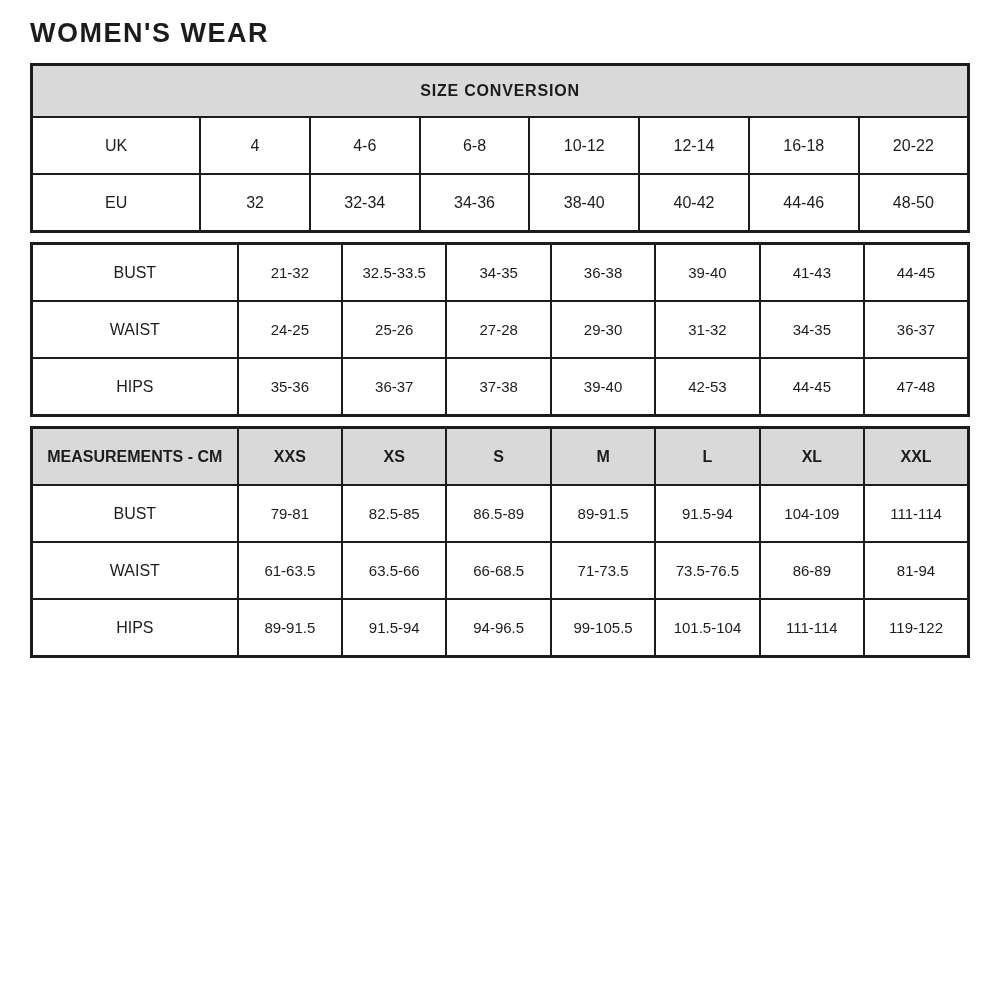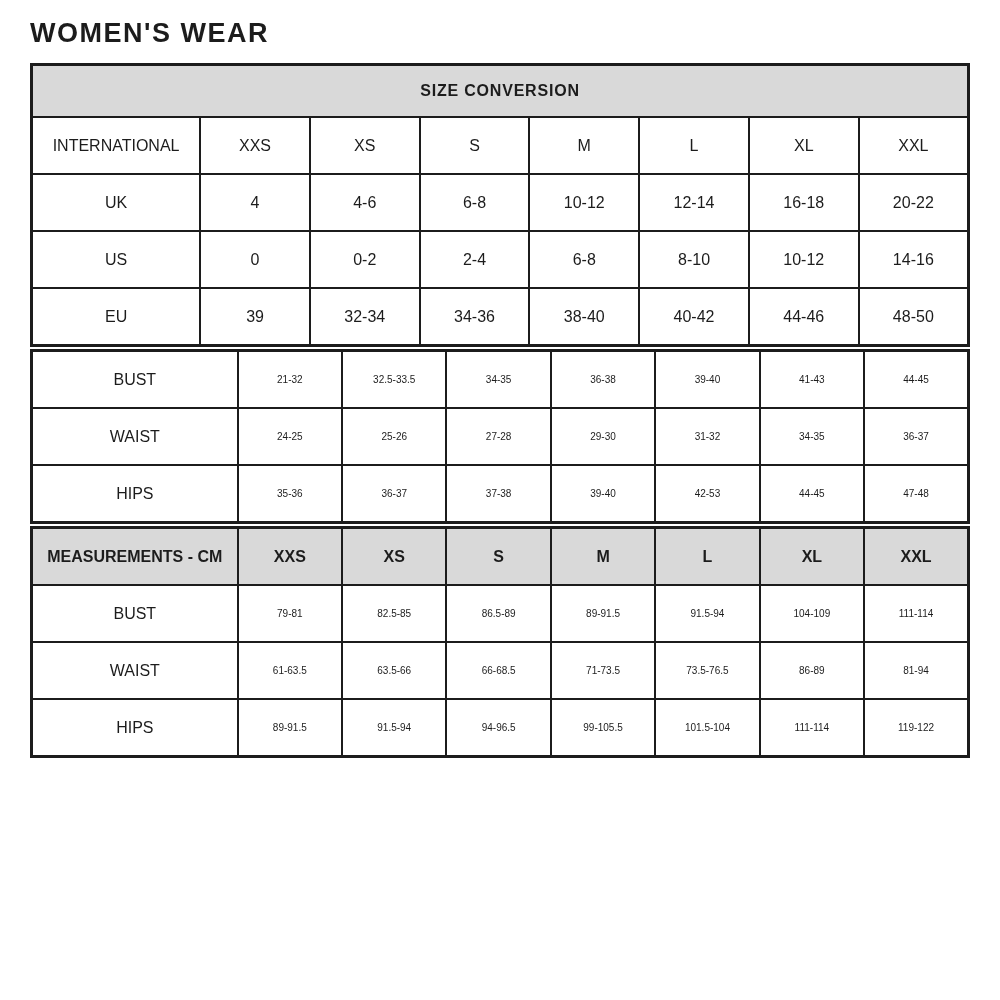--- a/index.html
+++ b/index.html
@@ -20,21 +20,21 @@
     font-size:27px;
     font-weight:700;
     letter-spacing:1.5px;
     margin:10px 0 14px 0;
   }
   table{
     width:100%;
     border-collapse:collapse;
     border:3px solid var(--border);
     table-layout:fixed;
-    margin-bottom:2px;
+    margin-bottom:9px;
   }
   td{
     border:2px solid var(--border);
     text-align:center;
     vertical-align:middle;
     height:55px;
     font-size:16px;
     padding:0 2px;
     overflow:hidden;
   }
@@ -48,21 +48,21 @@
   .t-conv tr.col-head-row td{
     background:#ffffff;
     font-weight:400;
     font-size:16px;
   }
   .t-meas tr.col-head-row td{
     background:var(--header-bg);
     font-weight:700;
     font-size:16px;
   }
-  .t-meas tr.data-row td{font-size:10px;}
+  .t-meas tr.data-row td{font-size:15px;}
   .t-meas tr.data-row td.row-label{font-size:16px;}
 </style>
 </head>
 <body>
 
 <div class="page">
 
   <div class="title">WOMEN'S WEAR</div>
 
   <table class="t-conv">
@@ -72,54 +72,34 @@
         <col>
         <col>
         <col>
         <col>
         <col>
         <col>
     </colgroup>
     <tbody>
         <tr class="banner-row">
           <td colspan="8">SIZE CONVERSION</td>
-        </tr>
-        <tr class="col-head-row">
-          <td>INTERNATIONAL</td>
-          <td>XXS</td>
-          <td>XS</td>
-          <td>S</td>
-          <td>M</td>
-          <td>L</td>
-          <td>XL</td>
-          <td>XXL</td>
         </tr>
         <tr class="data-row">
           <td class="row-label">UK</td>
           <td>4</td>
           <td>4-6</td>
           <td>6-8</td>
           <td>10-12</td>
           <td>12-14</td>
           <td>16-18</td>
           <td>20-22</td>
         </tr>
         <tr class="data-row">
-          <td class="row-label">US</td>
-          <td>0</td>
-          <td>0-2</td>
-          <td>2-4</td>
-          <td>6-8</td>
-          <td>8-10</td>
-          <td>10-12</td>
-          <td>14-16</td>
-        </tr>
-        <tr class="data-row">
           <td class="row-label">EU</td>
-          <td>39</td>
+          <td>32</td>
           <td>32-34</td>
           <td>34-36</td>
           <td>38-40</td>
           <td>40-42</td>
           <td>44-46</td>
           <td>48-50</td>
         </tr>
       </tbody>
   </table>
 

